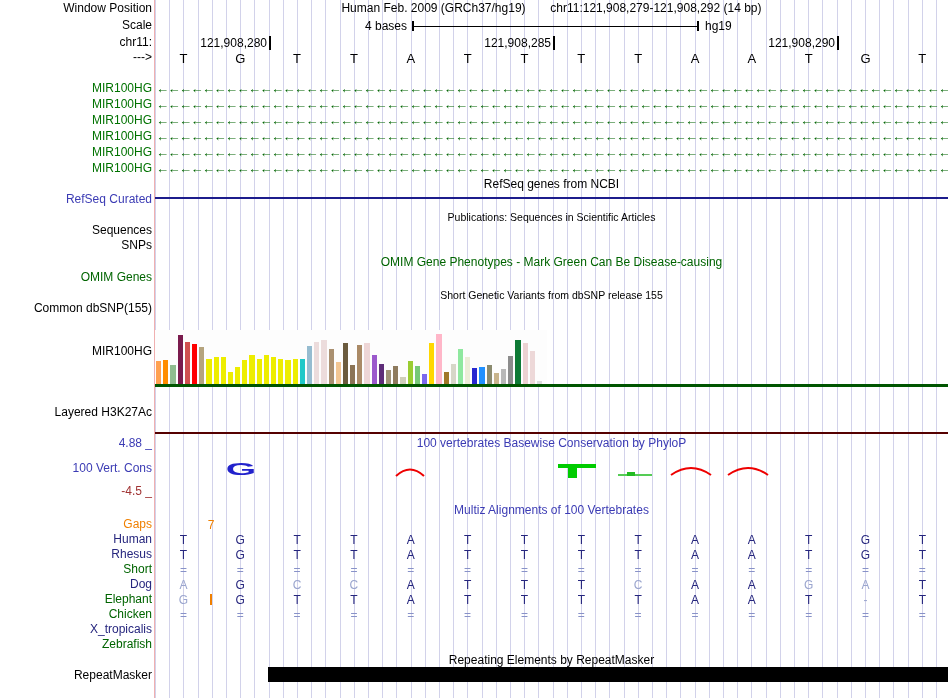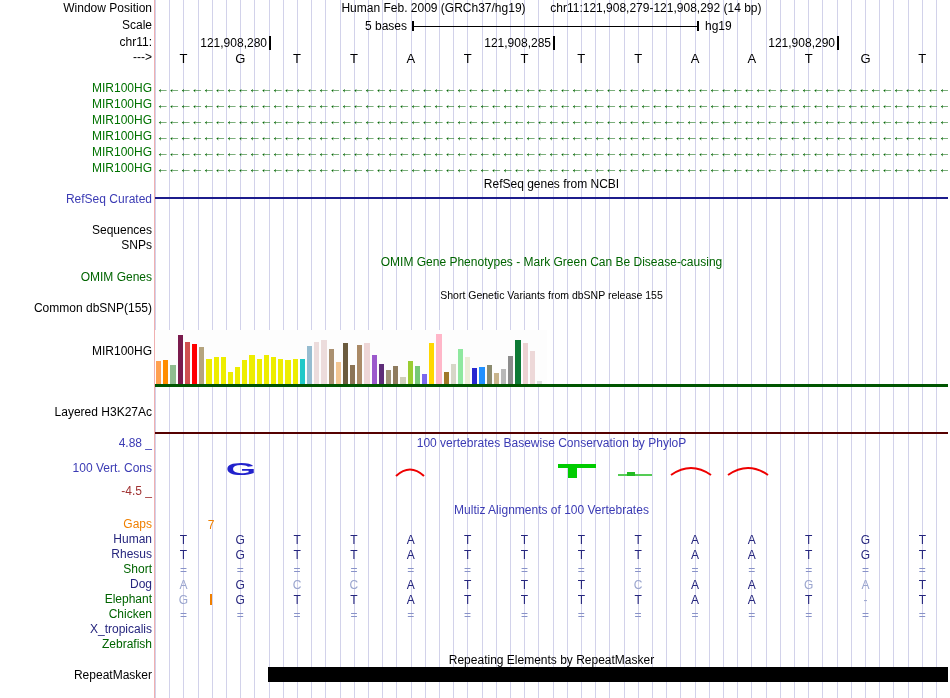--- a/index.html
+++ b/index.html
@@ -45,21 +45,21 @@
   <div class="lbl" style="top:19px">Scale</div>
   <div class="lbl" style="top:36px">chr11:</div>
   <div class="lbl" style="top:51px">---&gt;</div>
 
   <div class="ctr" style="top:2px">
     <span>Human Feb. 2009 (GRCh37/hg19)</span>
     <span style="display:inline-block;width:18px"></span>
     <span>chr11:121,908,279-121,908,292 (14 bp)</span>
   </div>
 
-  <div style="position:absolute;left:250px;top:19px;width:157px;text-align:right">5 bases</div>
+  <div style="position:absolute;left:250px;top:19px;width:157px;text-align:right">4 bases</div>
   <div class="hline" style="left:412px;width:286px;top:26px;height:1px;background:#000"></div>
   <div class="tick" style="left:412px;top:21px;height:10px"></div>
   <div class="tick" style="left:697px;top:21px;height:10px"></div>
   <div style="position:absolute;left:705px;top:19px">hg19</div>
 
   <div id="ruler">
       <div style="position: absolute; left: 147px; top: 36px; width: 120px; text-align: right;">121,908,280</div>
       <div class="tick" style="left: 269px; top: 36px; height: 14px;"></div>
       <div style="position: absolute; left: 431px; top: 36px; width: 120px; text-align: right;">121,908,285</div>
       <div class="tick" style="left: 553px; top: 36px; height: 14px;"></div>
@@ -96,20 +96,21 @@
       <div class="lbl green" style="top: 146px;">MIR100HG</div>
       <div class="generow" style="top: 146px;">←←←←←←←←←←←←←←←←←←←←←←←←←←←←←←←←←←←←←←←←←←←←←←←←←←←←←←←←←←←←←←←←←←←←←←←←←←←←←←←←←←←←←←←←←←←←←←←←←←←←←←←←←←←←←←</div>
       <div class="lbl green" style="top: 162px;">MIR100HG</div>
       <div class="generow" style="top: 162px;">←←←←←←←←←←←←←←←←←←←←←←←←←←←←←←←←←←←←←←←←←←←←←←←←←←←←←←←←←←←←←←←←←←←←←←←←←←←←←←←←←←←←←←←←←←←←←←←←←←←←←←←←←←←←←←</div>
     </div>
 
   <div class="ctr" style="top:178px">RefSeq genes from NCBI</div>
   <div class="lbl bluelbl" style="top:193px">RefSeq Curated</div>
   <div class="hline" style="top:197px;height:2px;background:#1c1c8c"></div>
 
+  <div class="ctr small" style="top:211px">Publications: Sequences in Scientific Articles</div>
   <div class="lbl" style="top:224px">Sequences</div>
   <div class="lbl" style="top:239px">SNPs</div>
 
   <div class="ctr dkgreen" style="top:256px">OMIM Gene Phenotypes - Mark Green Can Be Disease-causing</div>
   <div class="lbl dkgreen" style="top:271px">OMIM Genes</div>
 
   <div class="ctr small" style="top:289px">Short Genetic Variants from dbSNP release 155</div>
   <div class="lbl" style="top:302px">Common dbSNP(155)</div>
 
   <div class="lbl" style="top:345px">MIR100HG</div>

